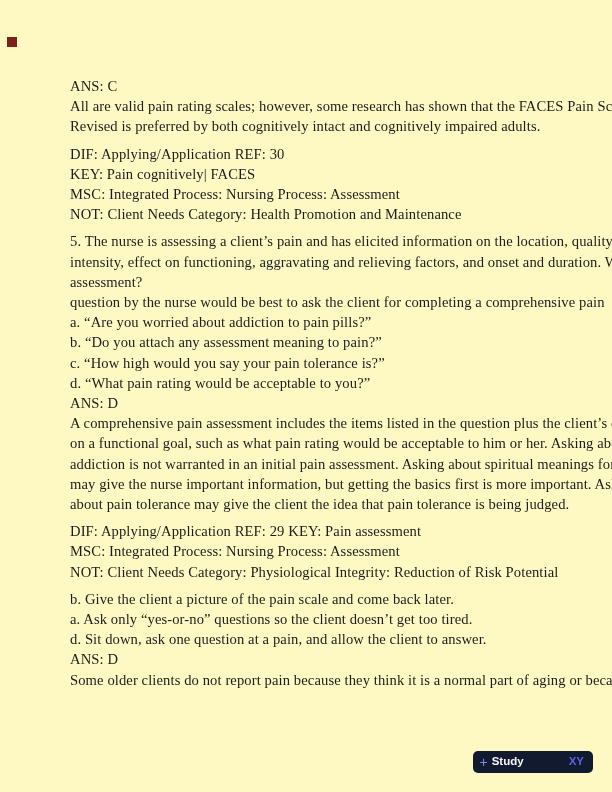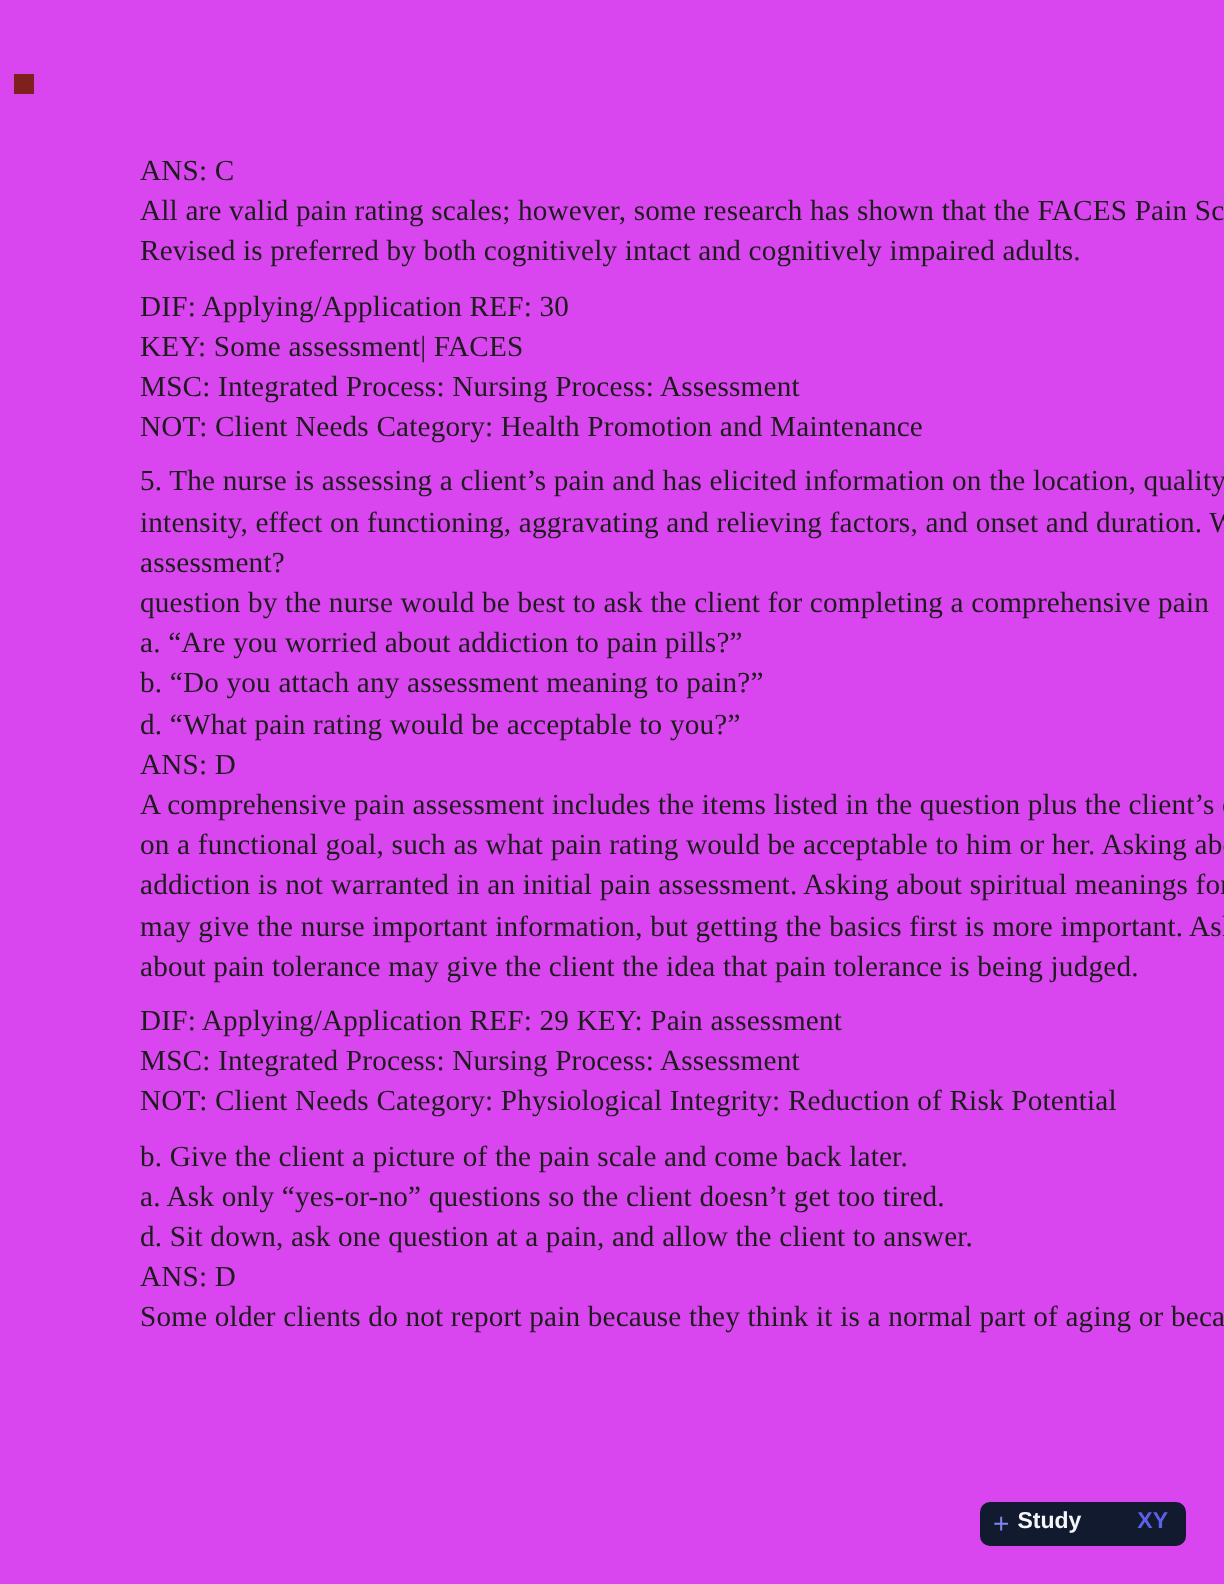--- a/index.html
+++ b/index.html
@@ -11,21 +11,21 @@
     height: 792px;
     background: #ffffff;
     position: relative;
     overflow: hidden;
     font-family: "Liberation Serif", "DejaVu Serif", serif;
     color: #1c1c1c;
   }
   .page {
     position: absolute;
     inset: 0;
-    background: #d946ef;
+    background: #fef9c3;
   }
   .page-marker {
     position: absolute;
     left: 7px;
     top: 37px;
     width: 10px;
     height: 10px;
   }
   .doc-content {
     position: absolute;
@@ -60,48 +60,50 @@
     font-weight: 400;
     line-height: 1;
     transform: translateY(-0.5px);
   }
   .brand-text {
     font-family: "Liberation Sans", sans-serif;
     font-size: 11.5px;
     font-weight: 700;
     line-height: 1;
     display: flex;
+    gap: 45px;
   }
 </style>
 </head>
 <body>
 
 <div class="page">
 
   <div class="page-marker" style="background: rgb(126, 32, 27);"></div>
 
   <div class="doc-content">
       <div class="block">
         <div class="line">ANS: C</div>
         <div class="line">All are valid pain rating scales; however, some research has shown that the FACES Pain Scale-</div>
         <div class="line">Revised is preferred by both cognitively intact and cognitively impaired adults.</div>
       </div>
       <div class="block">
         <div class="line">DIF: Applying/Application REF: 30</div>
-        <div class="line">KEY: Some assessment| FACES</div>
+        <div class="line">KEY: Pain cognitively| FACES</div>
         <div class="line">MSC: Integrated Process: Nursing Process: Assessment</div>
         <div class="line">NOT: Client Needs Category: Health Promotion and Maintenance</div>
       </div>
       <div class="block">
         <div class="line">5. The nurse is assessing a client’s pain and has elicited information on the location, quality,</div>
         <div class="line">intensity, effect on functioning, aggravating and relieving factors, and onset and duration. What</div>
         <div class="line">assessment?</div>
         <div class="line">question by the nurse would be best to ask the client for completing a comprehensive pain</div>
         <div class="line">a. “Are you worried about addiction to pain pills?”</div>
         <div class="line">b. “Do you attach any assessment meaning to pain?”</div>
+        <div class="line">c. “How high would you say your pain tolerance is?”</div>
         <div class="line">d. “What pain rating would be acceptable to you?”</div>
         <div class="line">ANS: D</div>
         <div class="line">A comprehensive pain assessment includes the items listed in the question plus the client’s opinion</div>
         <div class="line">on a functional goal, such as what pain rating would be acceptable to him or her. Asking about</div>
         <div class="line">addiction is not warranted in an initial pain assessment. Asking about spiritual meanings for pain</div>
         <div class="line">may give the nurse important information, but getting the basics first is more important. Asking</div>
         <div class="line">about pain tolerance may give the client the idea that pain tolerance is being judged.</div>
       </div>
       <div class="block">
         <div class="line">DIF: Applying/Application REF: 29 KEY: Pain assessment</div>
@@ -114,17 +116,17 @@
         <div class="line">d. Sit down, ask one question at a pain, and allow the client to answer.</div>
         <div class="line">ANS: D</div>
         <div class="line">Some older clients do not report pain because they think it is a normal part of aging or because they</div>
       </div>
     </div>
 
   <div class="brand-badge" style="background: rgb(17, 26, 46);">
     <span class="brand-plus" style="color: rgb(130, 135, 240);">+</span>
     <span class="brand-text">
         <span style="color: rgb(245, 246, 250);">Study</span>
-        <span style="color: rgb(92, 97, 230); margin-left: 28px;">XY</span>
+        <span style="color: rgb(92, 97, 230);">XY</span>
       </span>
   </div>
 
 </div>
 
 </body></html>

